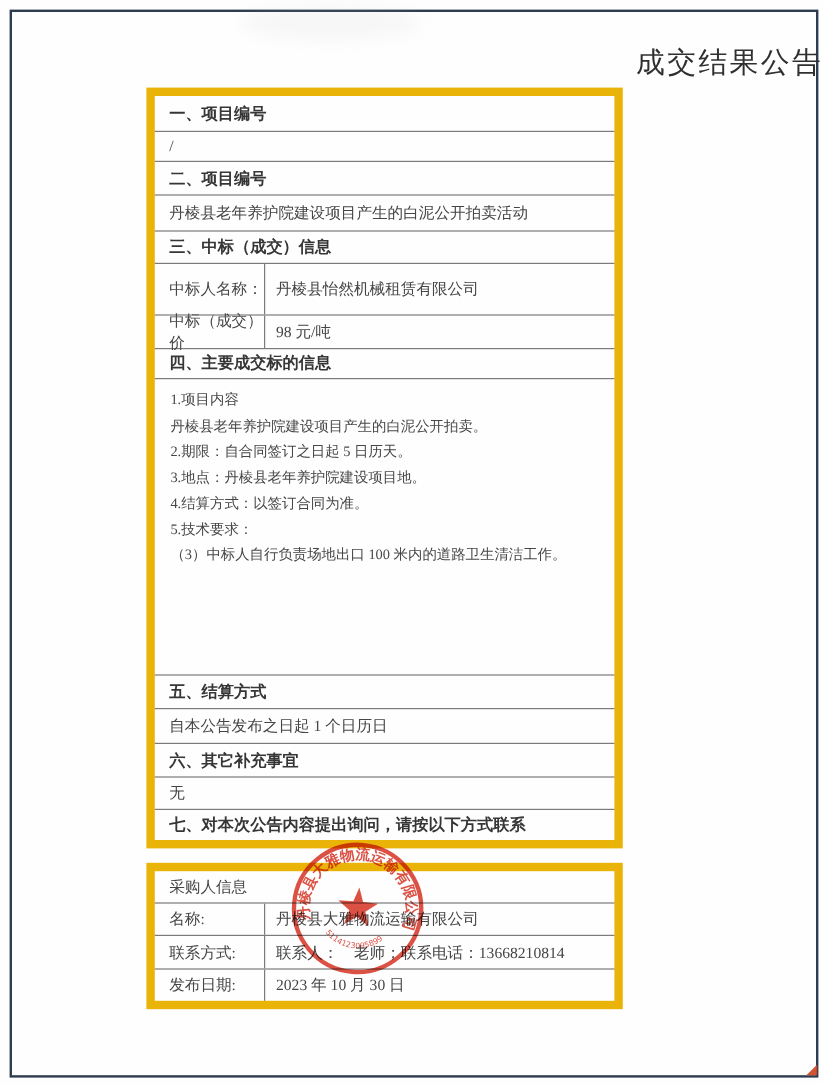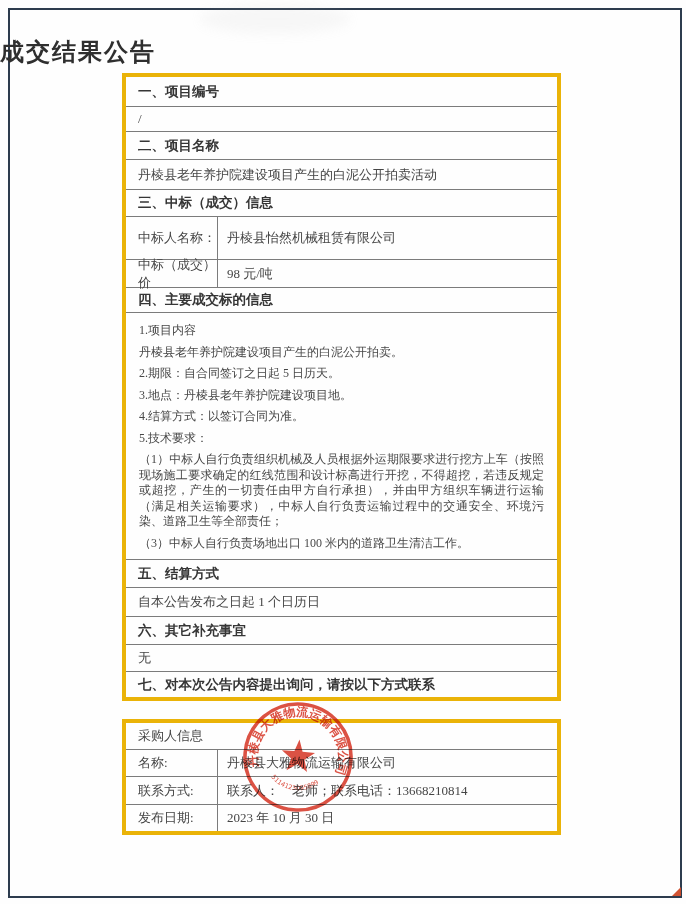--- a/index.html
+++ b/index.html
@@ -10,26 +10,26 @@
   #page-frame{
     position:absolute;left:8px;top:8px;right:4px;bottom:6px;
     border:2px solid #2d3c4e;pointer-events:none;
   }
   
   .smudge{
     position:absolute;left:200px;top:4px;width:150px;height:30px;border-radius:50%;
     background:#b9b9b9;opacity:.10;filter:blur(6px);
   }
   .doc-title{
-    position:absolute;left:0;top:36px;width:100%;text-align:left;
-    font-size:24px;font-weight:bold;letter-spacing:2px;color:#2f2f2f;
+    position:absolute;left:0;top:36px;width:100%;text-align:right;
+    font-size:24px;font-weight:normal;letter-spacing:2px;color:#2f2f2f;
   }
   .tbl{
-    position:absolute;left:122px;width:439px;box-sizing:border-box;
-    border:4px solid #eab308;background:transparent;
+    position:absolute;left:122px;width:397px;box-sizing:border-box;
+    border:7px solid #eab308;background:transparent;
   }
   #main-table{top:73px;}
   #purchaser-table{top:719px;}
   .row{
     display:flex;align-items:center;box-sizing:border-box;
     border-top:1px solid #7b7b7b;font-size:13px;
   }
   .row:first-child{border-top:none;}
   .row.hdr{font-weight:bold;color:#363636;font-size:13.5px;}
   .row .pad{padding-left:12px;}
@@ -65,21 +65,21 @@
   <div class="doc-title">成交结果公告</div>
 
   <div class="tbl" id="main-table">
     <div class="row hdr" style="height:29px">
       <span class="pad">一、项目编号</span>
     </div>
     <div class="row" style="height:25px">
       <span class="pad">/</span>
     </div>
     <div class="row hdr" style="height:28px">
-      <span class="pad">二、项目名称</span>
+      <span class="pad">二、项目编号</span>
     </div>
     <div class="row" style="height:30px">
       <span class="pad">丹棱县老年养护院建设项目产生的白泥公开拍卖活动</span>
     </div>
     <div class="row hdr" style="height:27px">
       <span class="pad">三、中标（成交）信息</span>
     </div>
     <div class="row" style="height:43px">
       <div class="lbl">中标人名称：</div>
       <div class="val">丹棱县怡然机械租赁有限公司</div>
@@ -91,21 +91,20 @@
     <div class="row hdr" style="height:25px">
       <span class="pad">四、主要成交标的信息</span>
     </div>
     <div class="row big" style="height:247px">
       <p>1.项目内容</p>
       <p>丹棱县老年养护院建设项目产生的白泥公开拍卖。</p>
       <p>2.期限：自合同签订之日起 5 日历天。</p>
       <p>3.地点：丹棱县老年养护院建设项目地。</p>
       <p>4.结算方式：以签订合同为准。</p>
       <p>5.技术要求：</p>
-      <p class="just">（1）中标人自行负责组织机械及人员根据外运期限要求进行挖方上车（按照现场施工要求确定的红线范围和设计标高进行开挖，不得超挖，若违反规定或超挖，产生的一切责任由甲方自行承担），并由甲方组织车辆进行运输（满足相关运输要求），中标人自行负责运输过程中的交通安全、环境污染、道路卫生等全部责任；</p>
       <p>（3）中标人自行负责场地出口 100 米内的道路卫生清洁工作。</p>
     </div>
     <div class="row hdr" style="height:28px">
       <span class="pad">五、结算方式</span>
     </div>
     <div class="row" style="height:29px">
       <span class="pad">自本公告发布之日起 1 个日历日</span>
     </div>
     <div class="row hdr" style="height:28px">
       <span class="pad">六、其它补充事宜</span>

